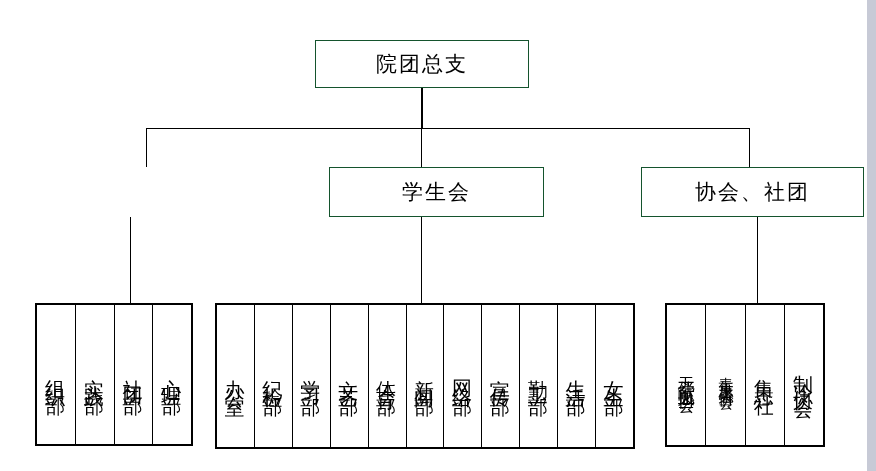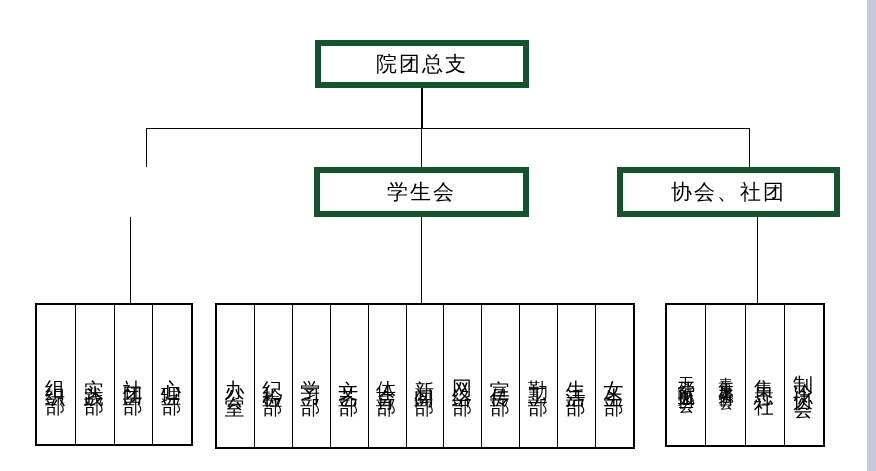--- a/index.html
+++ b/index.html
@@ -11,21 +11,21 @@
     font-family:"Liberation Serif","DejaVu Serif",serif;
     color:#000000;
   }
   .edge-strip {
     position:absolute; top:0; right:0; width:9px; height:471px;
     background:#c7cad6;
   }
   
   .lvlbox {
     position:absolute;
-    border:6px solid #14532d;
+    border:1px solid #14532d;
     background:#ffffff;
     display:flex; align-items:center; justify-content:center;
     font-size:21px; letter-spacing:2px;
     box-sizing:border-box;
   }
   
   .vline, .hline { position:absolute; background:#000000; }
   
   .group {
     position:absolute;
@@ -56,24 +56,24 @@
   <div class="lvlbox" style="left:315px; top:40px; width:214px; height:48px;">
     <span>院团总支</span>
   </div>
 
   <div class="vline" style="left:421px; top:88px; width:2px; height:40px;"></div>
   <div class="hline" style="left:146px; top:128px; width:604px; height:1px;"></div>
   <div class="vline" style="left:146px; top:128px; width:1px; height:39px;"></div>
   <div class="vline" style="left:421px; top:128px; width:1px; height:39px;"></div>
   <div class="vline" style="left:749px; top:128px; width:1px; height:39px;"></div>
 
-  <div class="lvlbox" style="left:314px; top:167px; width:215px; height:50px;">
+  <div class="lvlbox" style="left:329px; top:167px; width:215px; height:50px;">
     <span>学生会</span>
   </div>
-  <div class="lvlbox" style="left:617px; top:167px; width:223px; height:50px;justify-content:center;">
+  <div class="lvlbox" style="left:641px; top:167px; width:223px; height:50px;justify-content:center;">
     <span>协会、社团</span>
   </div>
 
   <div class="vline" style="left:130px; top:217px; width:1px; height:86px;"></div>
   <div class="vline" style="left:421px; top:217px; width:1px; height:86px;"></div>
   <div class="vline" style="left:757px; top:217px; width:1px; height:86px;"></div>
 
   <div class="group" style="left:35px; top:303px; width:158px; height:143px;">
     <div class="cell">组织部</div>
     <div class="cell">实践部</div>

